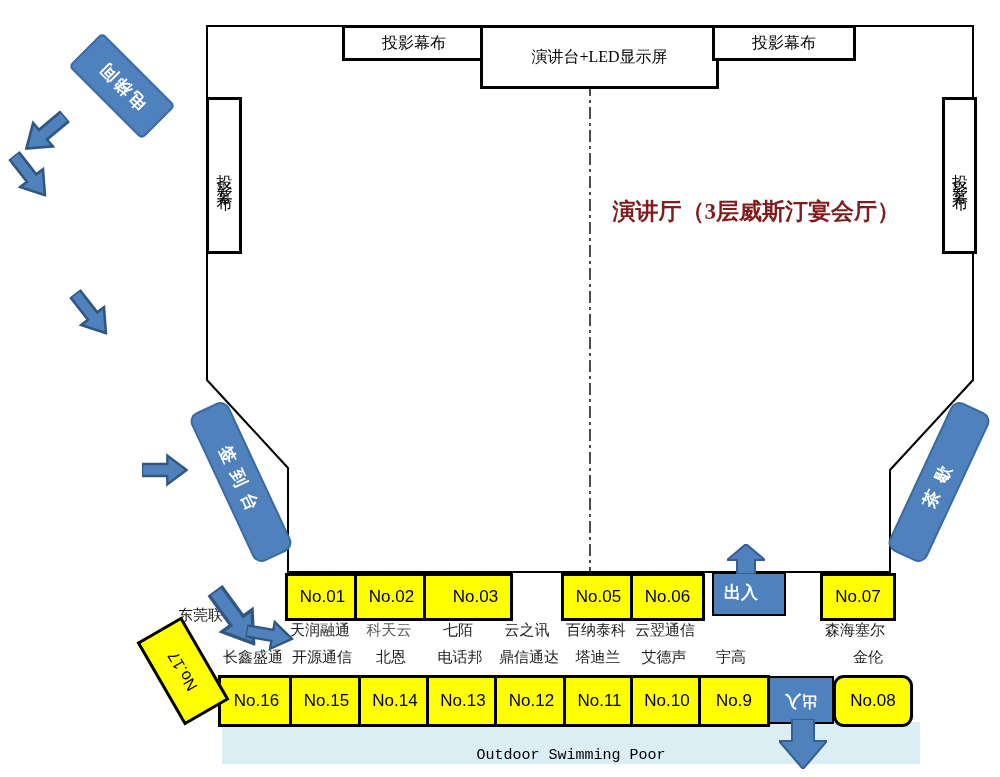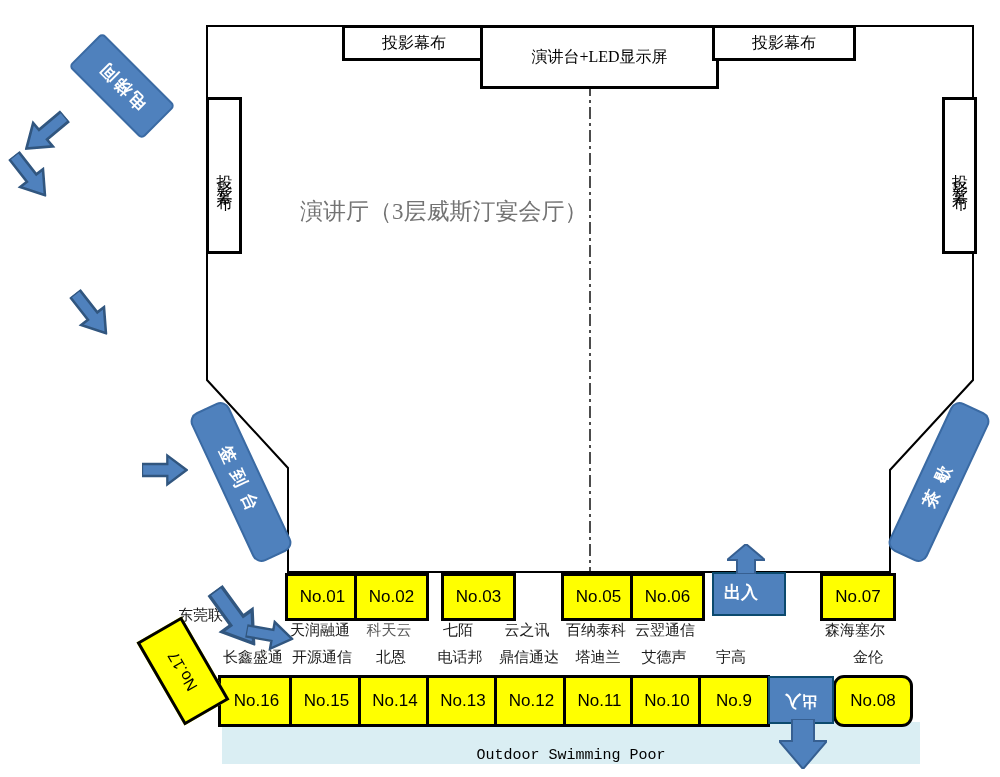--- a/index.html
+++ b/index.html
@@ -15,24 +15,24 @@
   
   .bluebox{position:absolute;background:#4f81bd;border:2px solid #3a6aa3;border-radius:10px;
            display:flex;align-items:center;justify-content:center;color:#fff;
            font-size:17px;font-weight:bold;z-index:4;}
   
   .booth{position:absolute;background:#ffff00;border:3px solid #000;display:flex;
          align-items:center;justify-content:center;font-size:17px;color:#000;z-index:3;}
   .bname{position:absolute;width:96px;text-align:center;font-size:15px;color:#1a1a1a;
          z-index:3;white-space:nowrap;}
   .arrow{position:absolute;z-index:5;}
-  .gate{position:absolute;background:#4f81bd;border:2px solid #0c4a6e;color:#fff;
+  .gate{position:absolute;background:#4f81bd;border:2px solid #000000;color:#fff;
         font-weight:bold;z-index:4;}
-  #title{position:absolute;left:300px;top:196px;width:600px;text-align:left;
-         font-family:"Liberation Serif", serif;font-size:23px;font-weight:normal;color:#737373;z-index:2;}
+  #title{position:absolute;left:300px;top:196px;width:600px;text-align:right;
+         font-family:"Liberation Serif", serif;font-size:23px;font-weight:bold;color:#7f1d1d;z-index:2;}
 </style>
 </head>
 <body>
 
 <div id="canvas">
 
   <svg class="abs" style="left:0;top:0;z-index:1;" width="1000" height="777" viewBox="0 0 1000 777">
     <polygon points="207,26 973,26 973,380 890,470 890,572 288,572 288,468 207,380" fill="none" stroke="#000" stroke-width="2"></polygon>
     <line x1="590" y1="84" x2="590" y2="571" stroke="#000" stroke-width="1.4" stroke-dasharray="12 4 3 4"></line>
   </svg>
@@ -88,21 +88,21 @@
       <polygon points="13,0 35,0 35,22 48,22 24,50 0,22 13,22" fill="#4f81bd" stroke="#365f91" stroke-width="2"></polygon>
     </svg>
   </div>
 
   <div class="booth" style="left:285px;top:573px;width:69px;height:42px;">
       <span>No.01</span>
     </div>
   <div class="booth" style="left:354px;top:573px;width:69px;height:42px;text-align:right;">
       <span>No.02</span>
     </div>
-  <div class="booth" style="left:441px;top:573px;width:69px;height:42px;">
+  <div class="booth" style="left:423px;top:573px;width:69px;height:42px;padding-left:15px;">
       <span>No.03</span>
     </div>
   <div class="booth" style="left:561px;top:573px;width:69px;height:42px;">
       <span>No.05</span>
     </div>
   <div class="booth" style="left:630px;top:573px;width:69px;height:42px;">
       <span>No.06</span>
     </div>
   <div class="booth" style="left:820px;top:573px;width:70px;height:42px;">
       <span>No.07</span>

